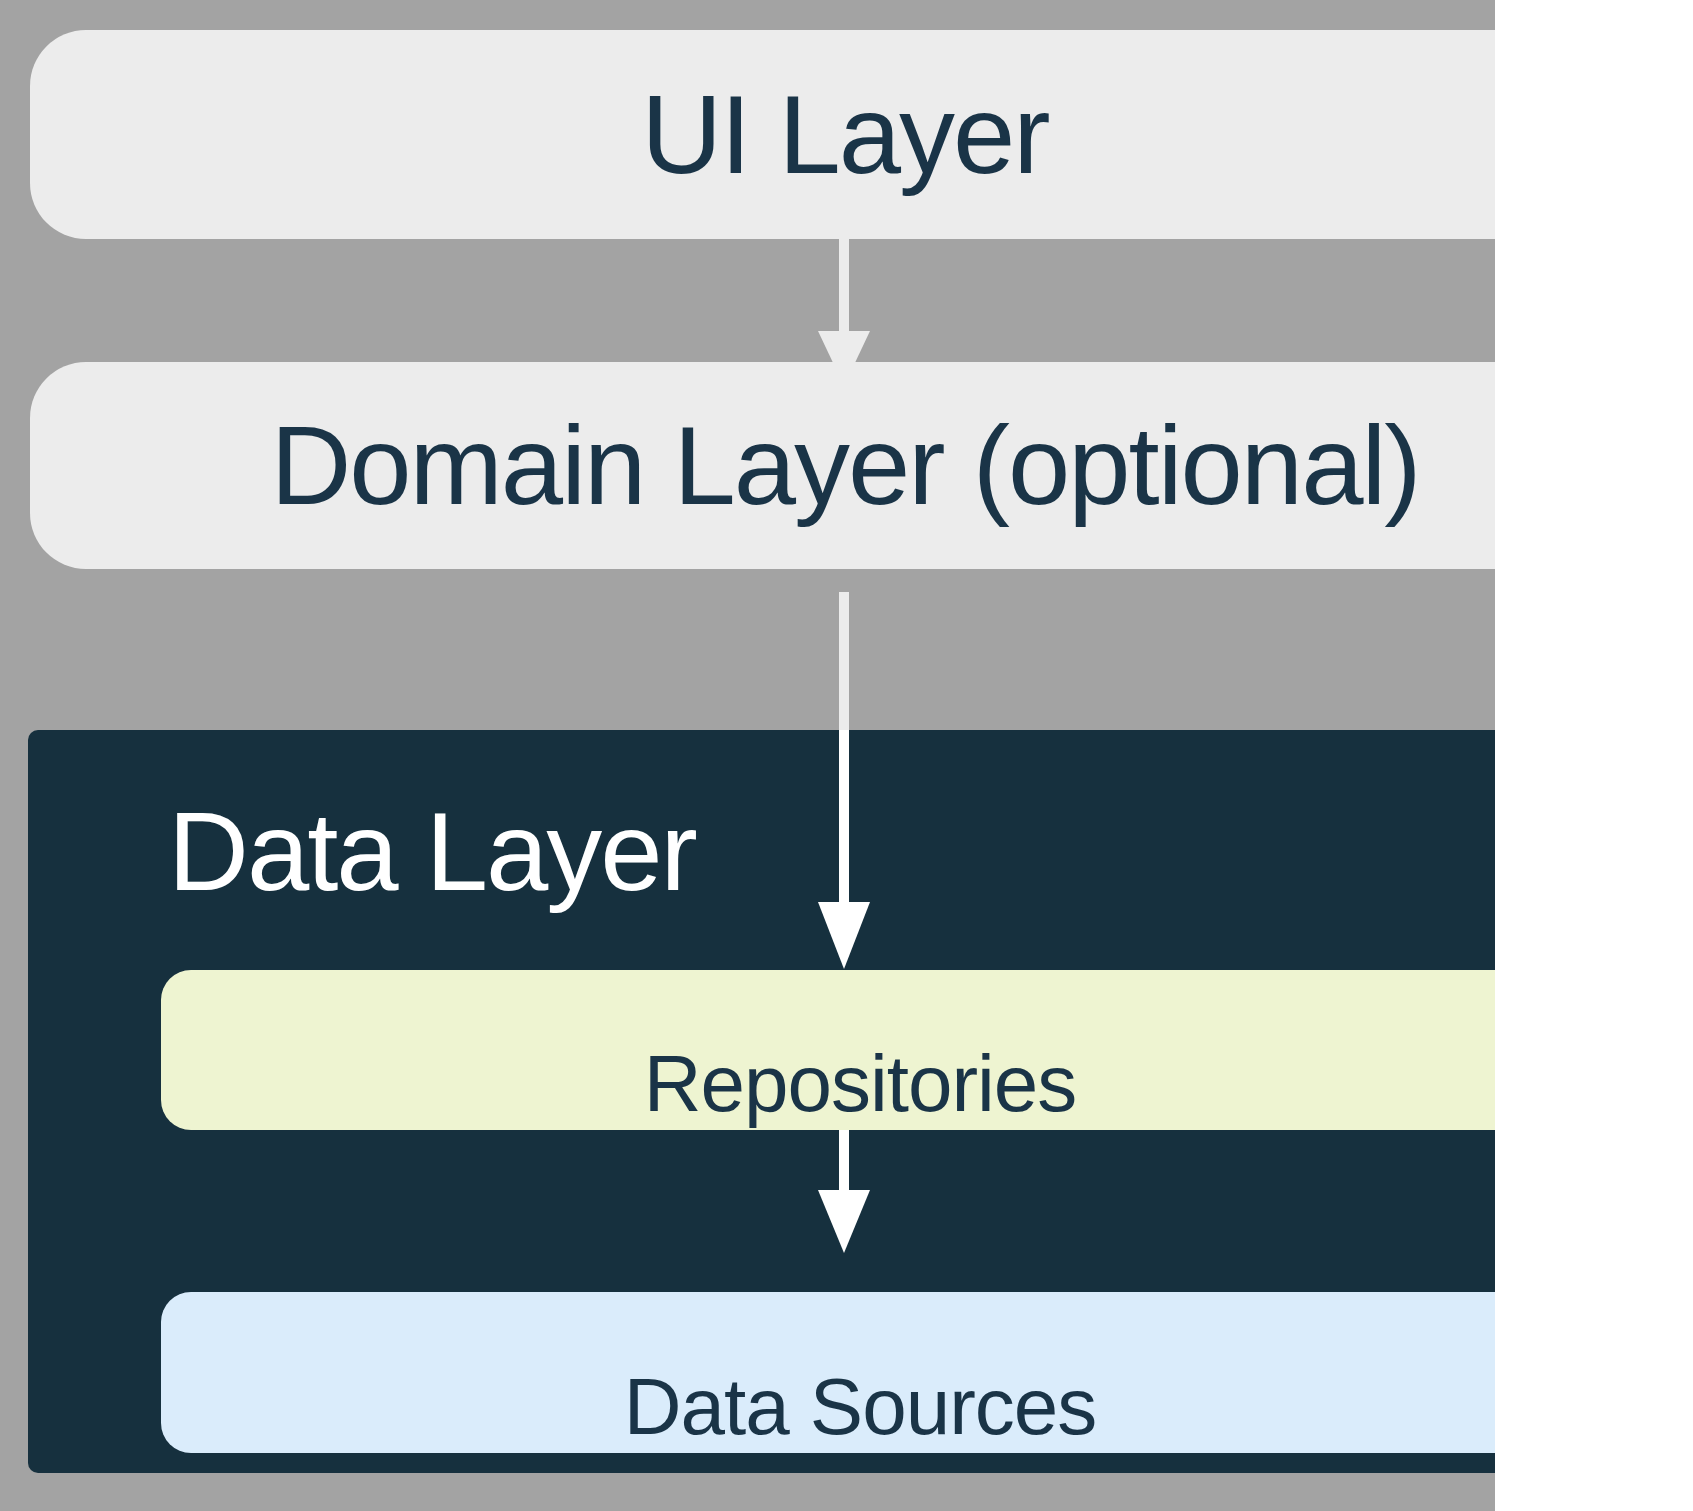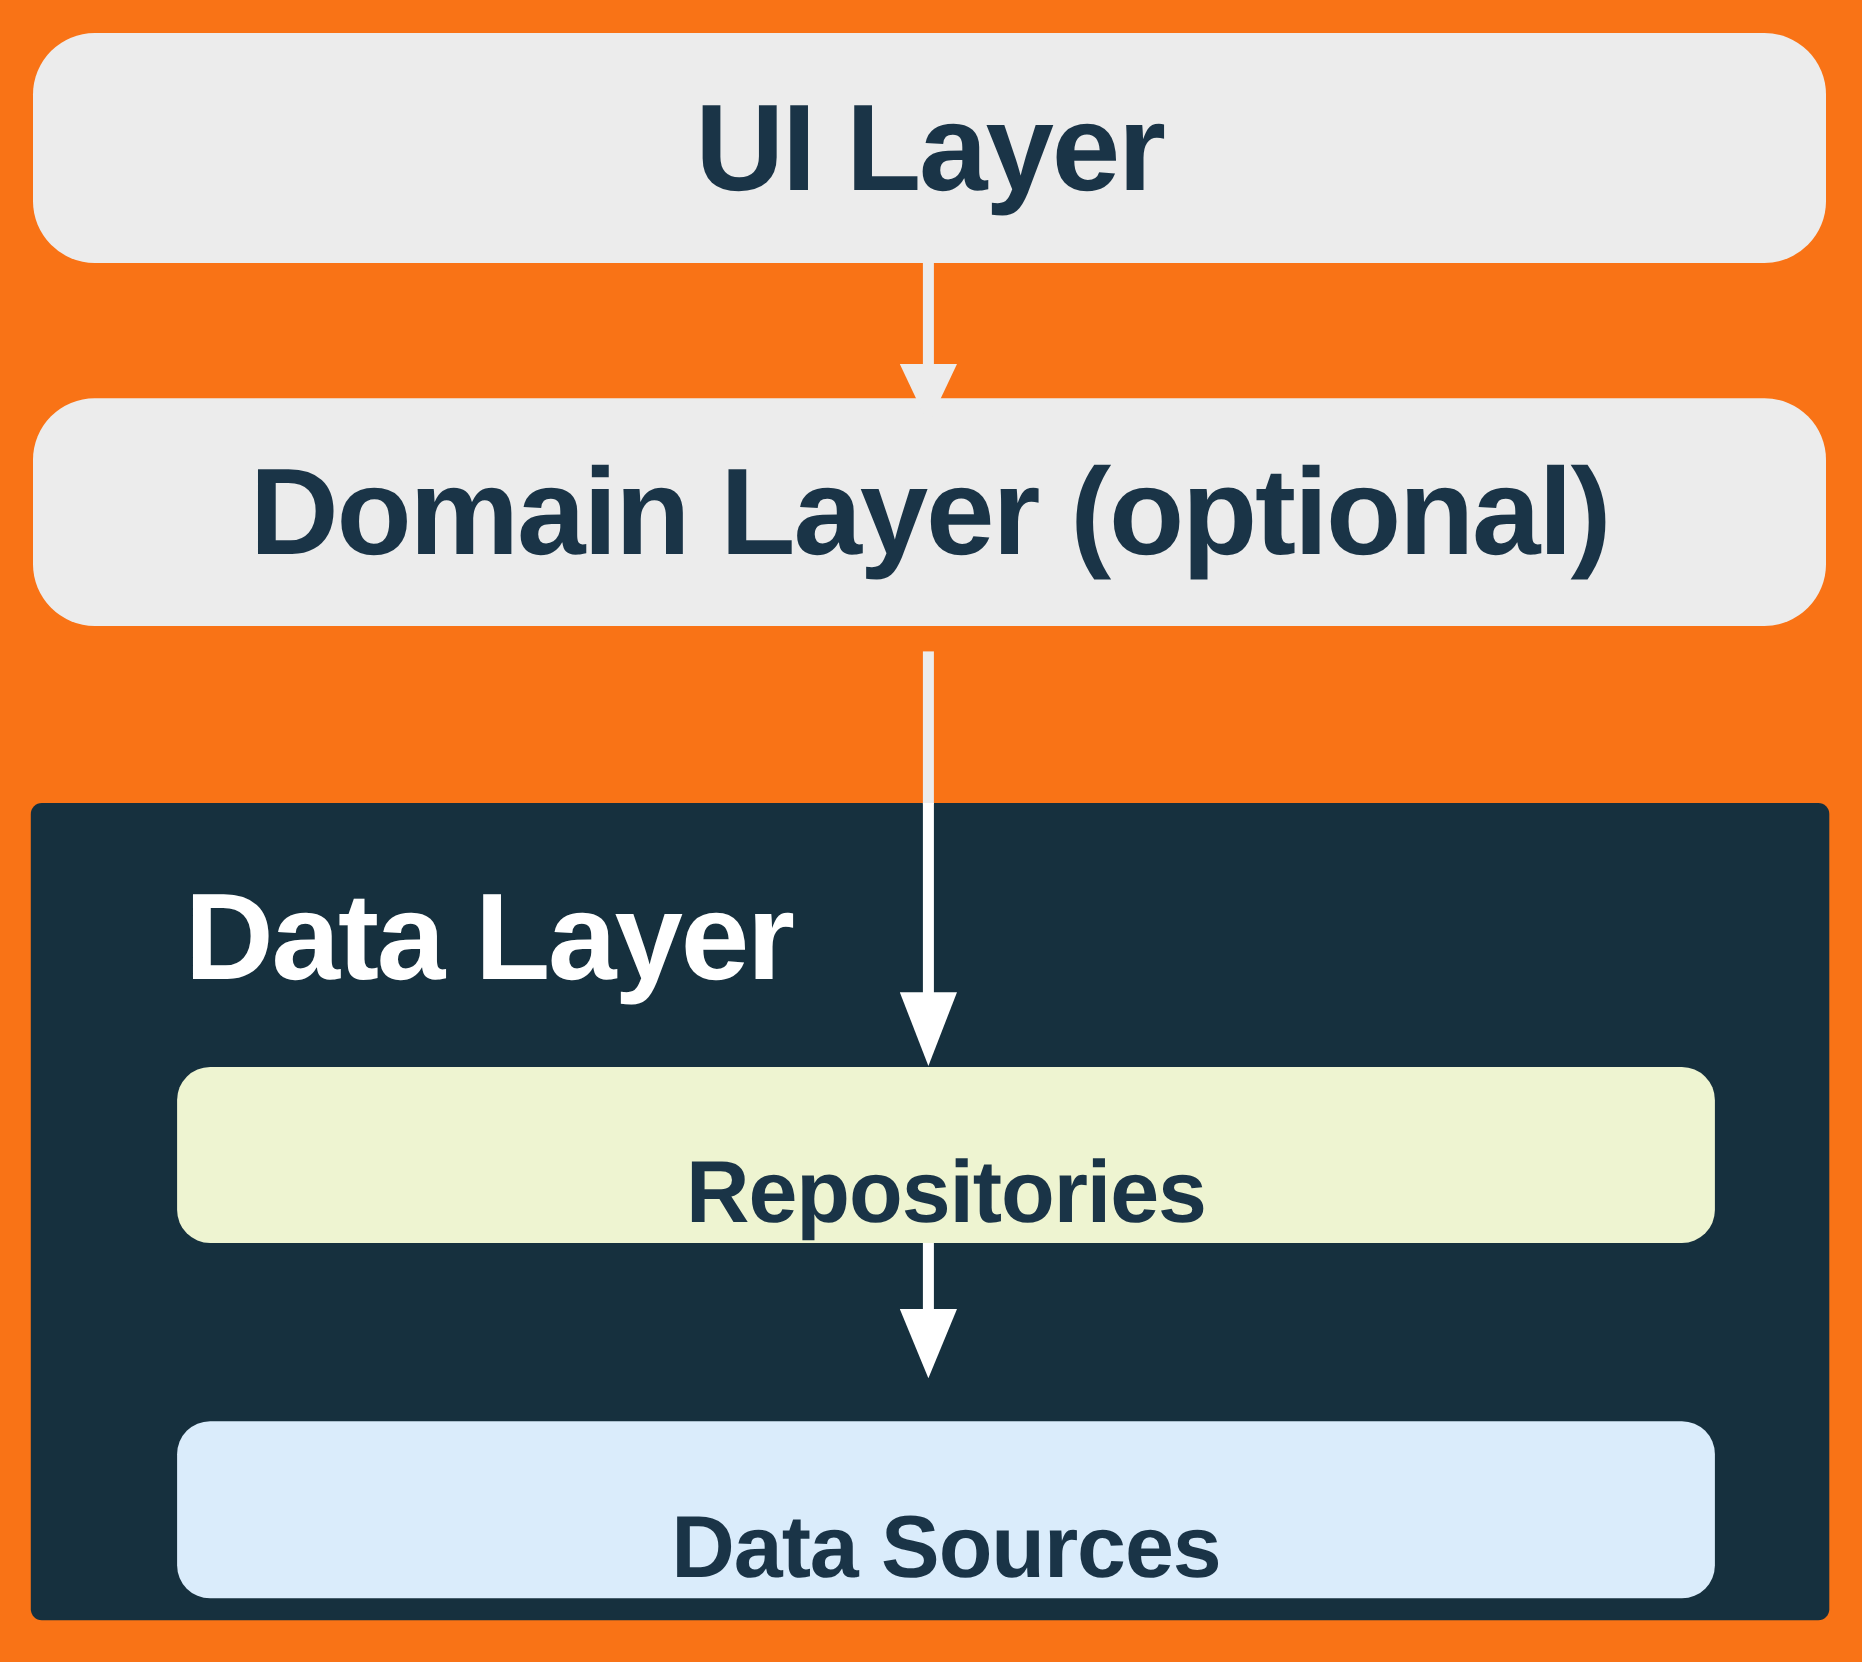--- a/index.html
+++ b/index.html
@@ -1,23 +1,22 @@
 <!DOCTYPE html>
 <html><head>
 <meta charset="utf-8">
 <style>
   html, body { margin: 0; padding: 0; background: #FFFFFF; }
   .canvas {
     position: relative;
-    width: 1693px;
+    width: 1495px;
     height: 1511px;
-    background: #f97316;
+    background: #a3a3a3;
     font-family: "Liberation Sans", sans-serif;
     overflow: hidden;
-    font-weight: bold;
   }
   .layer-box {
     position: absolute;
     left: 30px;
     width: 1630px;
     background: #ECECEC;
     border-radius: 56px;
     display: flex;
     align-items: center;
     justify-content: center;

